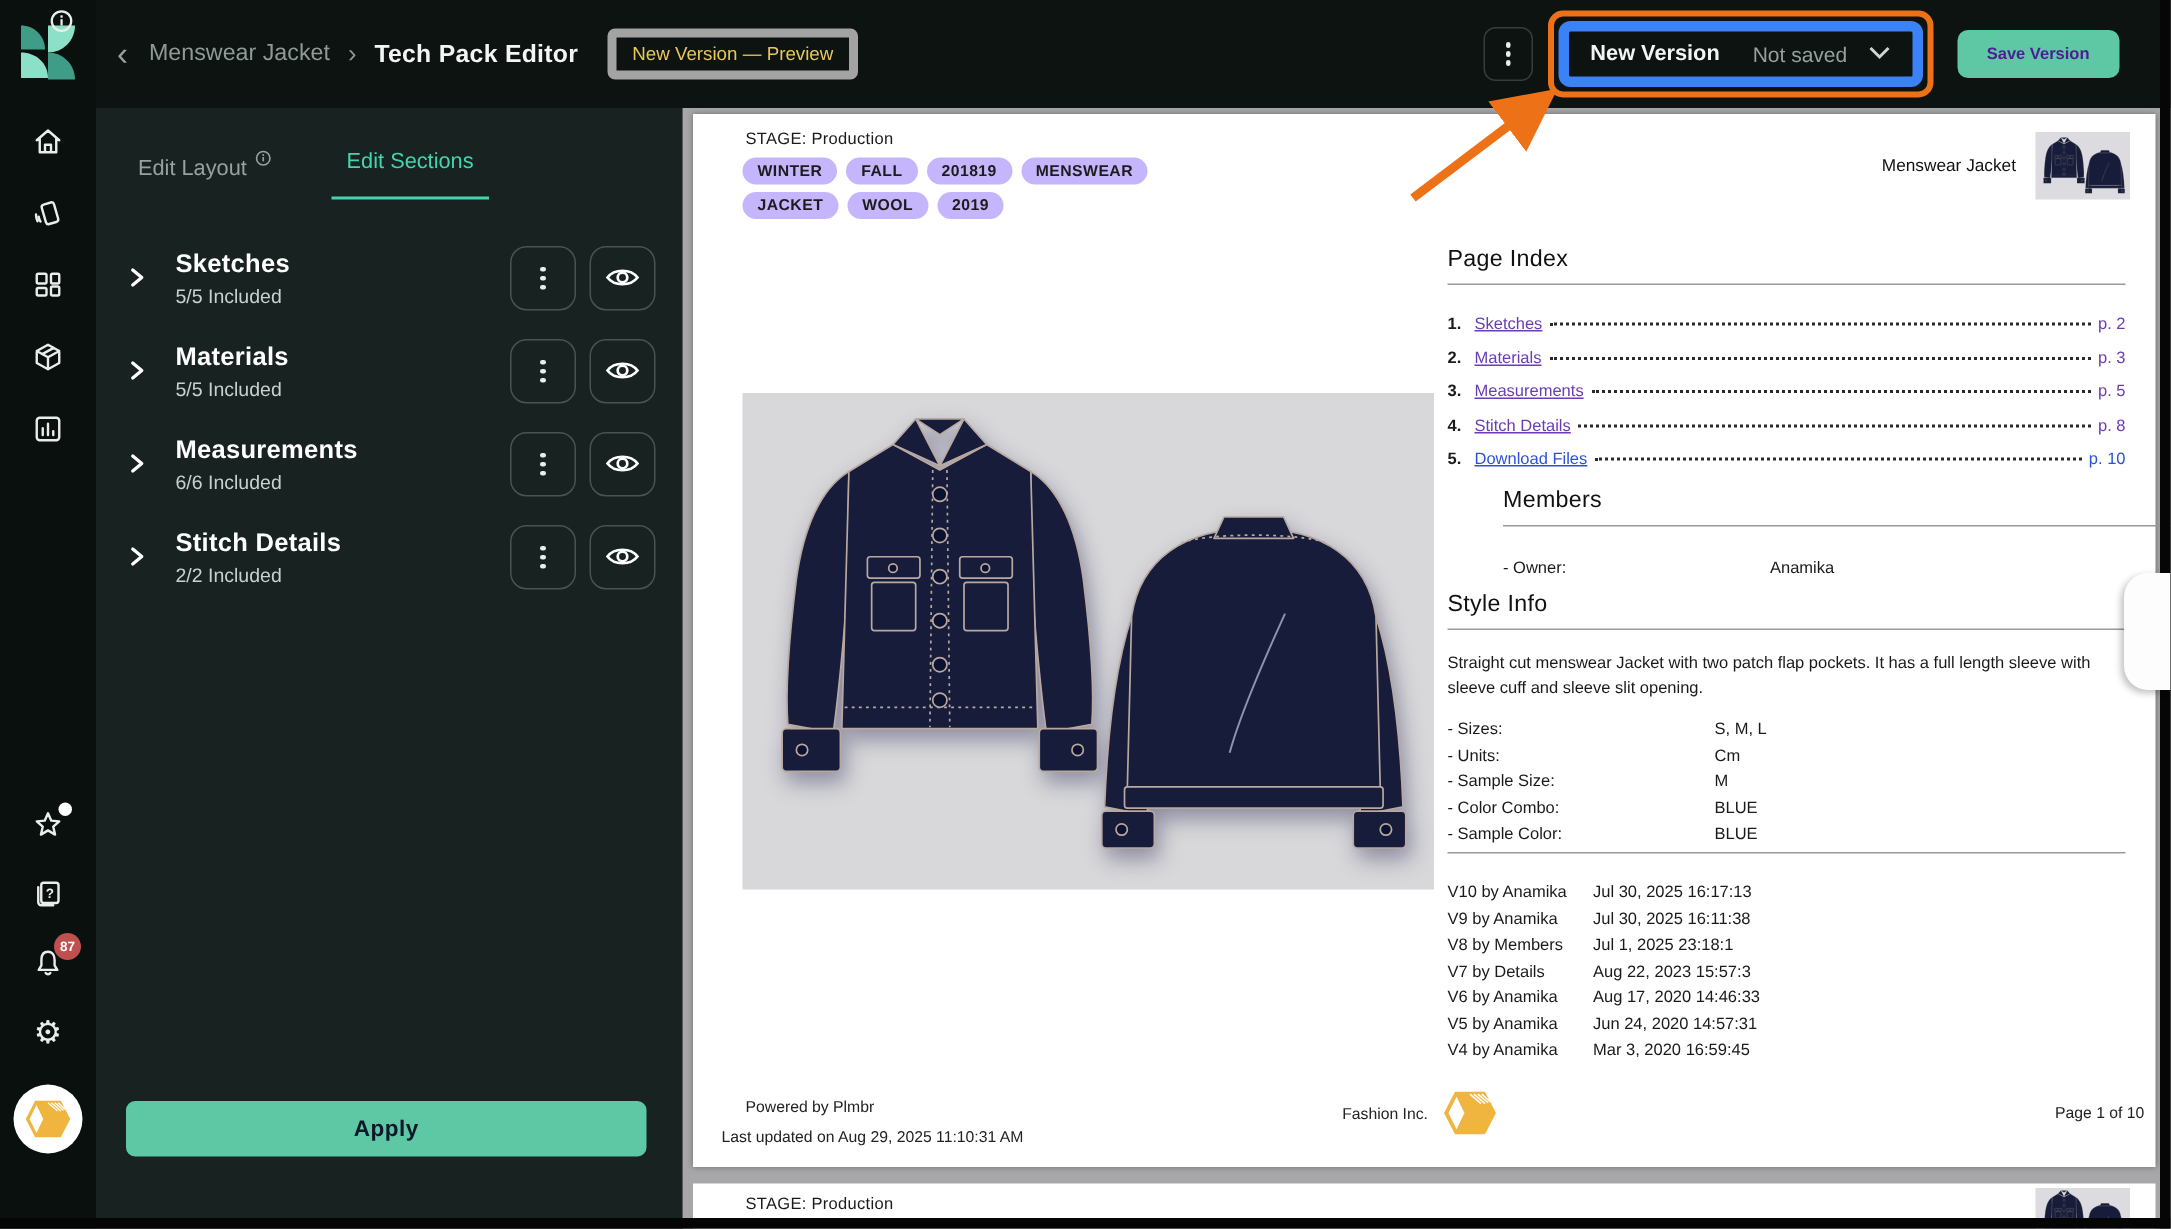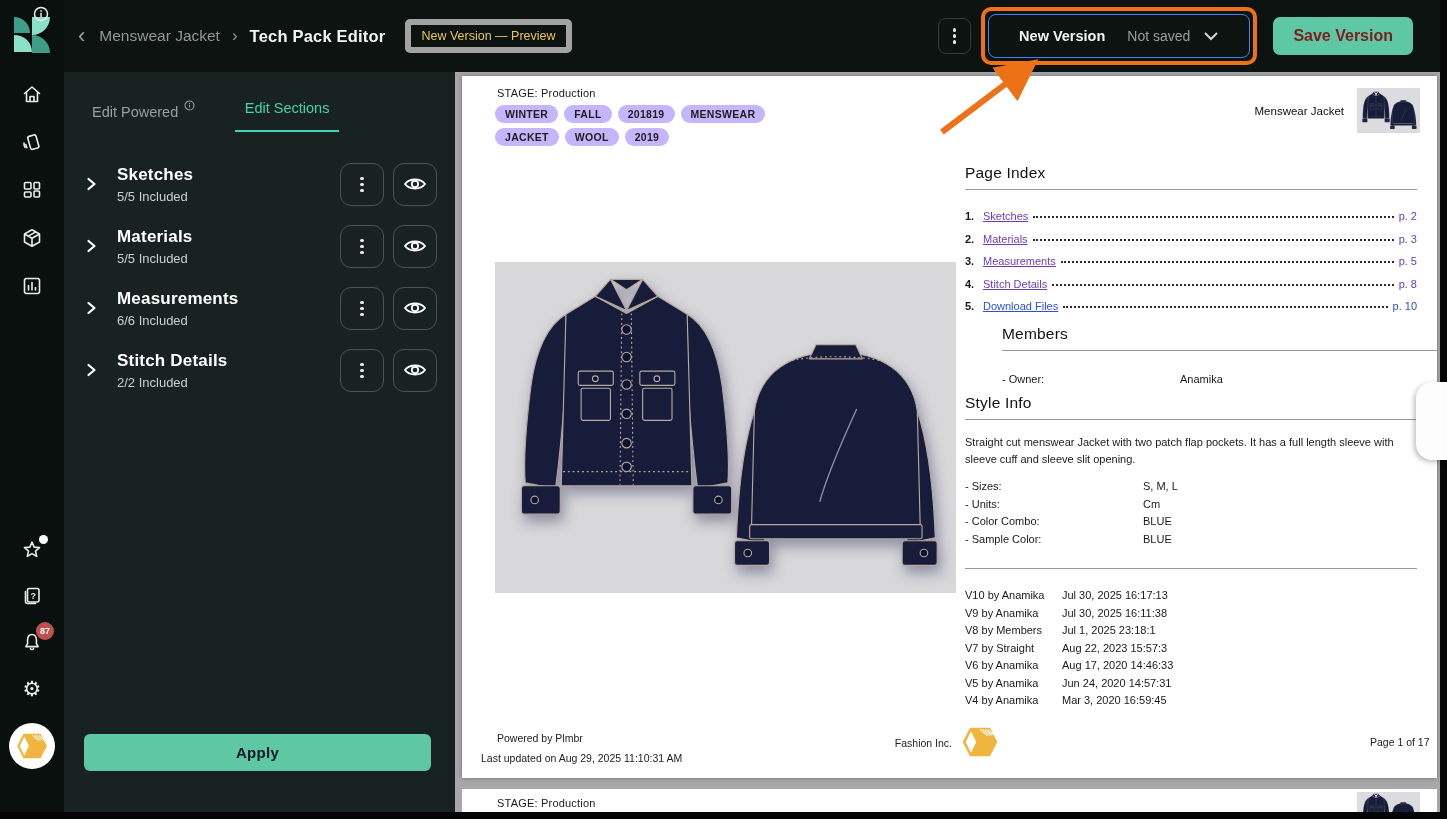--- a/index.html
+++ b/index.html
@@ -27,25 +27,25 @@
   .tb-left { display:flex; align-items:center; gap:12px; }
   .back-chev { color:#97a19e; font-size:22px; cursor:pointer; margin-right:2px; line-height:1;}
   .crumb-parent { color:#8f9996; font-size:15.5px; cursor:pointer;}
   .crumb-sep { color:#8f9996; font-size:17px; }
   .crumb-current { color:#f3f5f4; font-size:16.5px; font-weight:600; letter-spacing:.2px; }
   .preview-badge { margin-left:8px; border:6px solid #a3a3a3; color:#e8c65a; font-size:12.5px; padding:4px 10px; border-radius:5px; white-space:nowrap;}
   .tb-right { display:flex; align-items:center; }
   .kebab-btn { width:33px; height:36px; border:1px solid #343e3b; border-radius:8px; display:flex; align-items:center; justify-content:center; cursor:pointer; margin-right:10px;}
   .kebab-dots i, .kebab i { display:block; width:3.5px; height:3.5px; border-radius:50%; background:#e9edec; margin:2.5px auto;}
   .annot-box { border:4px solid #ed7117; border-radius:10px; padding:3px; }
-  .version-dd { display:flex; align-items:center; height:44px; min-width:238px; padding:0 30px; border:1px solid #3b82f6; border-radius:8px; cursor:pointer;gap:13px; }
+  .version-dd { display:flex; align-items:center; height:44px; min-width:238px; padding:0 14px; border:7px solid #3b82f6; border-radius:8px; cursor:pointer;gap:13px; }
   .vd-name { color:#f3f5f4; font-size:14.5px; font-weight:700; }
   .vd-status { color:#96a09d; font-size:14px; margin-left:9px; flex:1; }
   .vd-chev svg { stroke:#cfd6d3; fill:none; stroke-width:2; }
-  .save-btn { margin-left:16px; background:#5ec7a4; color:#7f1d1d; font-size:16px; font-weight:600; border:none; border-radius:7px; padding:10px 20px; cursor:pointer; }
+  .save-btn { margin-left:16px; background:#5ec7a4; color:#4c1d95; font-size:11px; font-weight:600; border:none; border-radius:7px; padding:10px 20px; cursor:pointer; }
 
   .content { flex:1; display:flex; position:relative; }
 
   
   .panel { width:391px; background:#182220; position:relative; }
   .tabs { display:flex; gap:40px; padding:28px 0 0 28px; }
   .tab { font-size:14.5px; cursor:pointer; padding-bottom:12px; }
   .tab.inactive { color:#97a29f; }
   .tab.active { color:#43d4af; border-bottom:2px solid #43d4af; padding:0 10px 12px 10px; }
   .tab .sup { vertical-align:super; font-size:9px; margin-left:3px; }
@@ -276,21 +276,21 @@
         </span>
         <button class="save-btn">Save Version</button>
       </div>
     </header>
 
     <div class="content">
 
       <aside class="panel">
         <div class="tabs">
           <span class="tab inactive">
-            <span>Edit Powered</span><span class="sup">
+            <span>Edit Layout</span><span class="sup">
               <svg width="11" height="11" viewBox="0 0 16 16">
                   <circle cx="8" cy="8" r="6.5" fill="none" stroke="#97a29f" stroke-width="1.6"></circle>
                   <rect x="7.2" y="6.8" width="1.6" height="4.2" fill="#97a29f"></rect>
                   <rect x="7.2" y="4" width="1.6" height="1.7" fill="#97a29f"></rect>
                 </svg>
             </span>
           </span>
           <span class="tab active">Edit Sections</span>
         </div>
         <div class="sections">
@@ -474,20 +474,24 @@
             <div style="margin-top:12px;">
               <div class="kv">
                   <span class="k">- Sizes:</span>
                   <span>S, M, L</span>
                 </div>
               <div class="kv">
                   <span class="k">- Units:</span>
                   <span>Cm</span>
                 </div>
               <div class="kv">
+                  <span class="k">- Sample Size:</span>
+                  <span>M</span>
+                </div>
+              <div class="kv">
                   <span class="k">- Color Combo:</span>
                   <span>BLUE</span>
                 </div>
               <div class="kv">
                   <span class="k">- Sample Color:</span>
                   <span>BLUE</span>
                 </div>
             </div>
           </div>
 
@@ -500,21 +504,21 @@
                 </div>
               <div class="ver-row">
                   <span class="ver-who">V9 by Anamika</span>
                   <span>Jul 30, 2025 16:11:38</span>
                 </div>
               <div class="ver-row">
                   <span class="ver-who">V8 by Members</span>
                   <span>Jul 1, 2025 23:18:1</span>
                 </div>
               <div class="ver-row">
-                  <span class="ver-who">V7 by Straight</span>
+                  <span class="ver-who">V7 by Details</span>
                   <span>Aug 22, 2023 15:57:3</span>
                 </div>
               <div class="ver-row">
                   <span class="ver-who">V6 by Anamika</span>
                   <span>Aug 17, 2020 14:46:33</span>
                 </div>
               <div class="ver-row">
                   <span class="ver-who">V5 by Anamika</span>
                   <span>Jun 24, 2020 14:57:31</span>
                 </div>
@@ -526,21 +530,21 @@
           </div>
 
           <span class="foot-small" style="left:35px; top:656px;">Powered by Plmbr</span>
           <span class="foot-small" style="left:19px; top:676px;">Last updated on Aug 29, 2025 11:10:31 AM</span>
           <span class="foot-small" style="left:418px; top:661px; width:72px; text-align:right;">Fashion Inc.</span>
           <span class="foot-logo">
             <svg width="42" height="42" viewBox="0 0 40 40">
                 <use href="#brand-hex"></use>
               </svg>
           </span>
-          <span class="page-num">Page 1 of 17</span>
+          <span class="page-num">Page 1 of 10</span>
         </div>
 
         <div class="page2">
           <div class="stage" style="top:8px;">STAGE: Production</div>
           <div class="thumb" style="position:absolute; right:17px; top:3px; height:27px; overflow:hidden; align-items:flex-start;">
             <svg width="58" height="42" viewBox="0 0 470 340">
                 <use href="#jacket-pair"></use>
               </svg>
           </div>
         </div>

